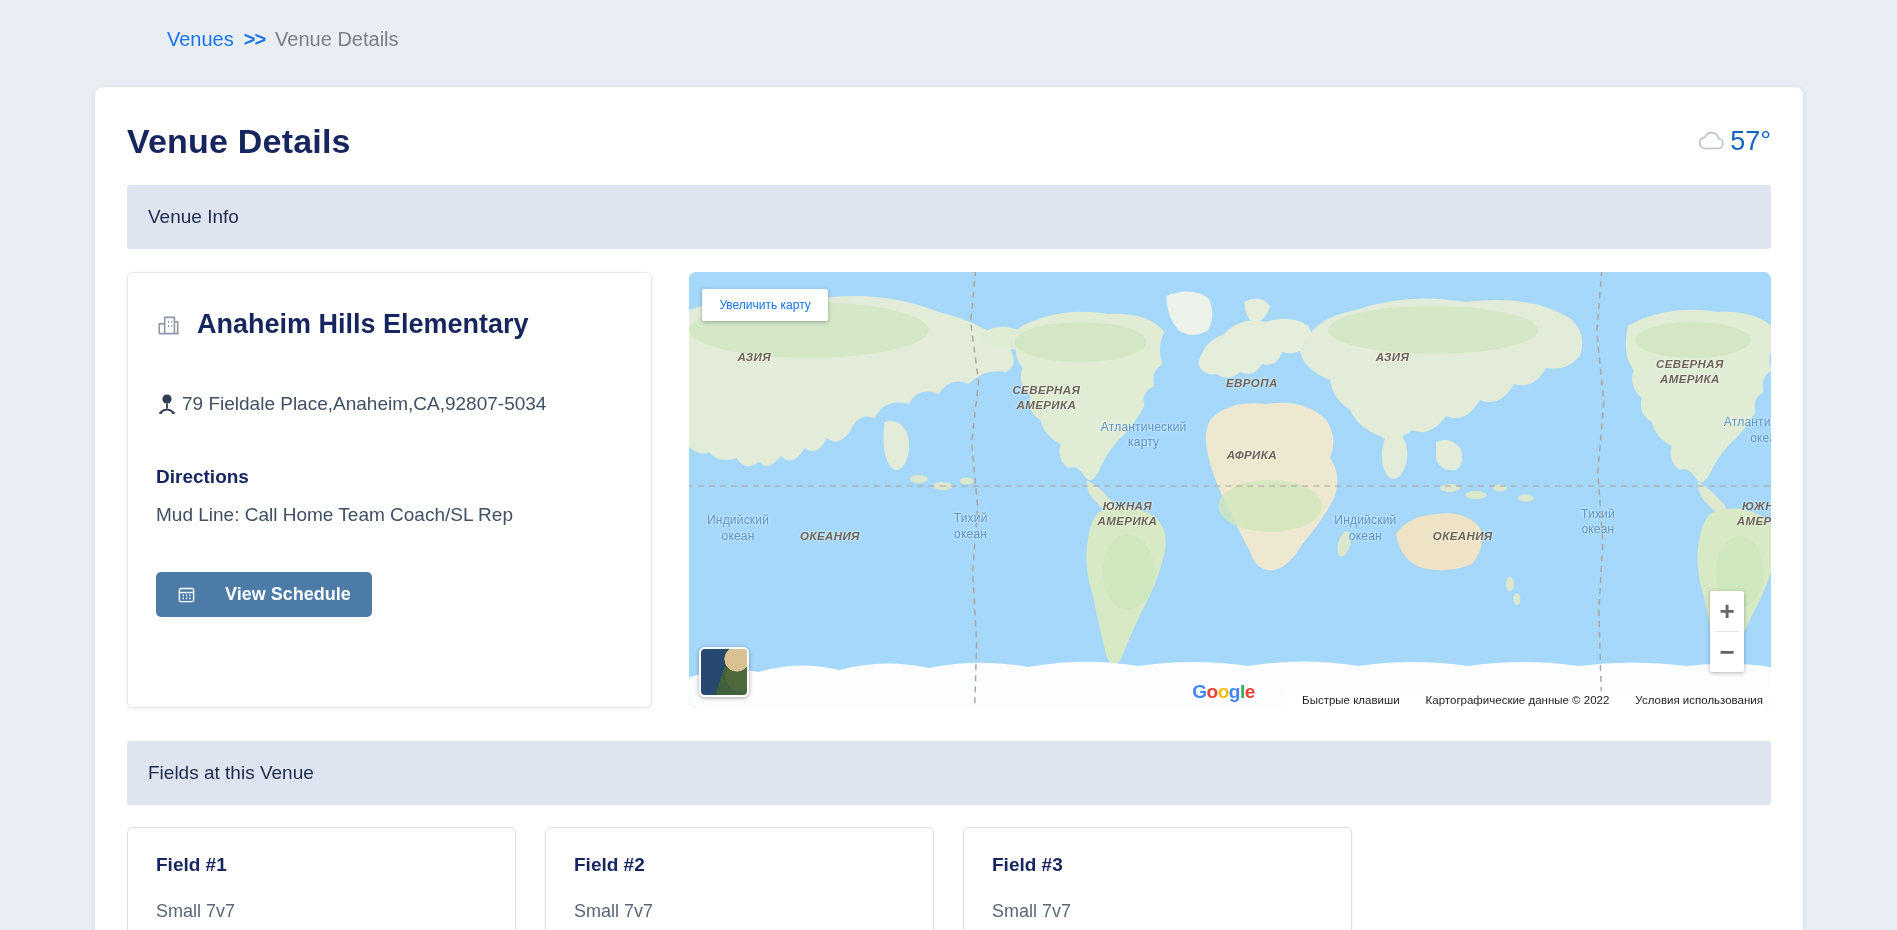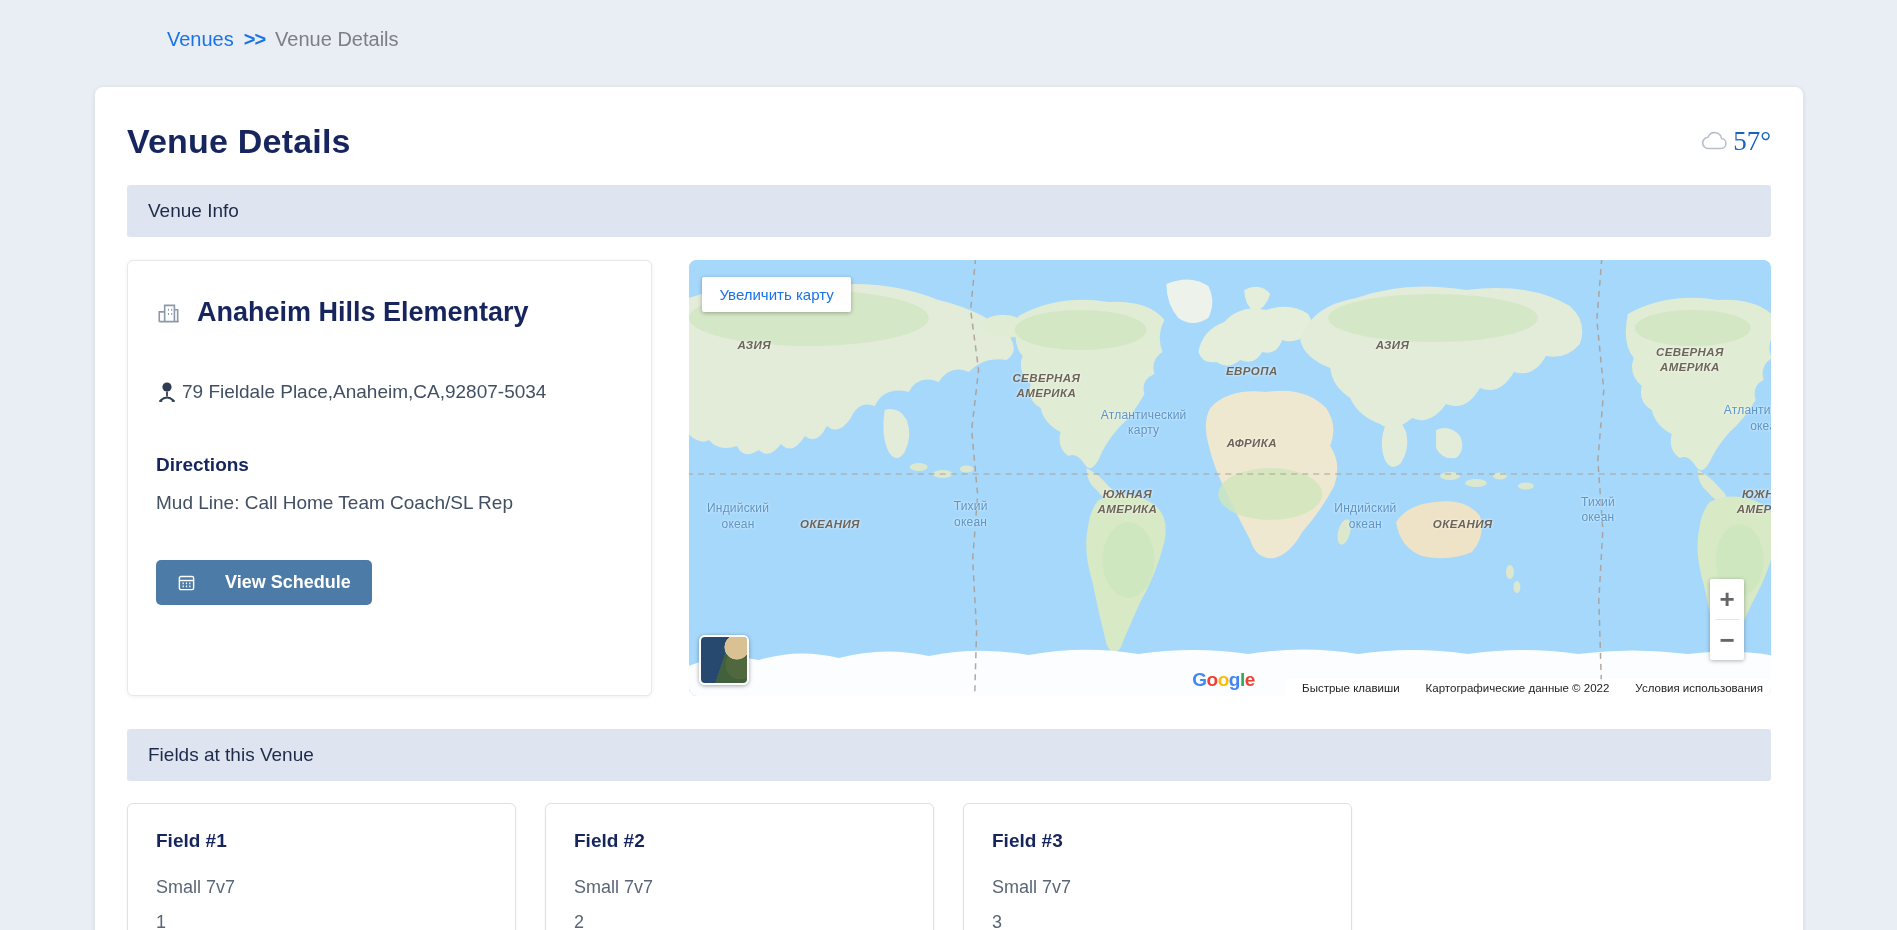--- a/index.html
+++ b/index.html
@@ -18,25 +18,25 @@
 
   
   .main-card {
     position:absolute; left:95px; top:87px; width:1708px; height:1100px;
     background:#ffffff; border-radius:8px;
     box-shadow:0 1px 5px rgba(30,40,90,.10);
     padding:0 32px;
   }
   .card-head { height:98px; display:flex; align-items:center; justify-content:space-between; padding-top:10px; }
   .page-title { font-size:34px; font-weight:700; color:#16255e; margin:0; letter-spacing:.2px; }
-  .weather { display:flex; align-items:flex-start; gap:2px;font-family:Liberation Serif, serif; }
+  .weather { display:flex; align-items:flex-start; gap:2px; }
   .weather-temp { font-size:27px; color:#1764c0; font-weight:500; line-height:1; }
 
   .section-bar {
-    height:52px; background:#dee4f0; border-radius:3px;
+    height:64px; background:#dee4f0; border-radius:3px;
     display:flex; align-items:center; padding:8px 21px;
     font-size:19px; color:#1e2a4a;
   }
 
   .content-row { display:flex; gap:37px; margin-top:23px; height:436px; }
 
   
   .venue-card {
     width:526px; height:436px; background:#fff;
     border:1px solid #e7e8ea; border-radius:6px;
@@ -64,21 +64,21 @@
   .map-canvas { position:absolute; inset:0; width:100%; height:100%; }
   .map-label {
     position:absolute; transform:translate(-50%,-50%);
     font-size:11.5px; font-style:italic; font-weight:700; color:#6d6459;
     letter-spacing:.4px; text-align:center; line-height:1.3; white-space:pre-line;
     text-shadow:0 0 3px rgba(255,255,255,.9);
   }
   .map-label.ocean { color:#5b94c8; font-style:normal; font-weight:400; font-size:12px; letter-spacing:.2px; }
   .enlarge-btn {
     position:absolute; left:13px; top:17px; background:#fff; color:#1a73e8;
-    font-size:15px; padding:9px 17px; border-radius:2px; border:none; cursor:pointer;
+    font-size:12px; padding:9px 17px; border-radius:2px; border:none; cursor:pointer;
     box-shadow:0 1px 4px rgba(0,0,0,.3); font-family:"Liberation Sans", sans-serif;
   }
   .sat-thumb {
     position:absolute; left:10px; bottom:11px; width:50px; height:50px;
     border:2px solid #fff; border-radius:6px; box-shadow:0 1px 4px rgba(0,0,0,.35);
     background-image:
       radial-gradient(circle at 78% 22%, #d9c193 0 24%, rgba(0,0,0,0) 25%),
       radial-gradient(circle at 85% 60%, #50683e 0 30%, rgba(0,0,0,0) 31%),
       linear-gradient(108deg, #27486f 48%, #41603c 48%);
     cursor:pointer;

